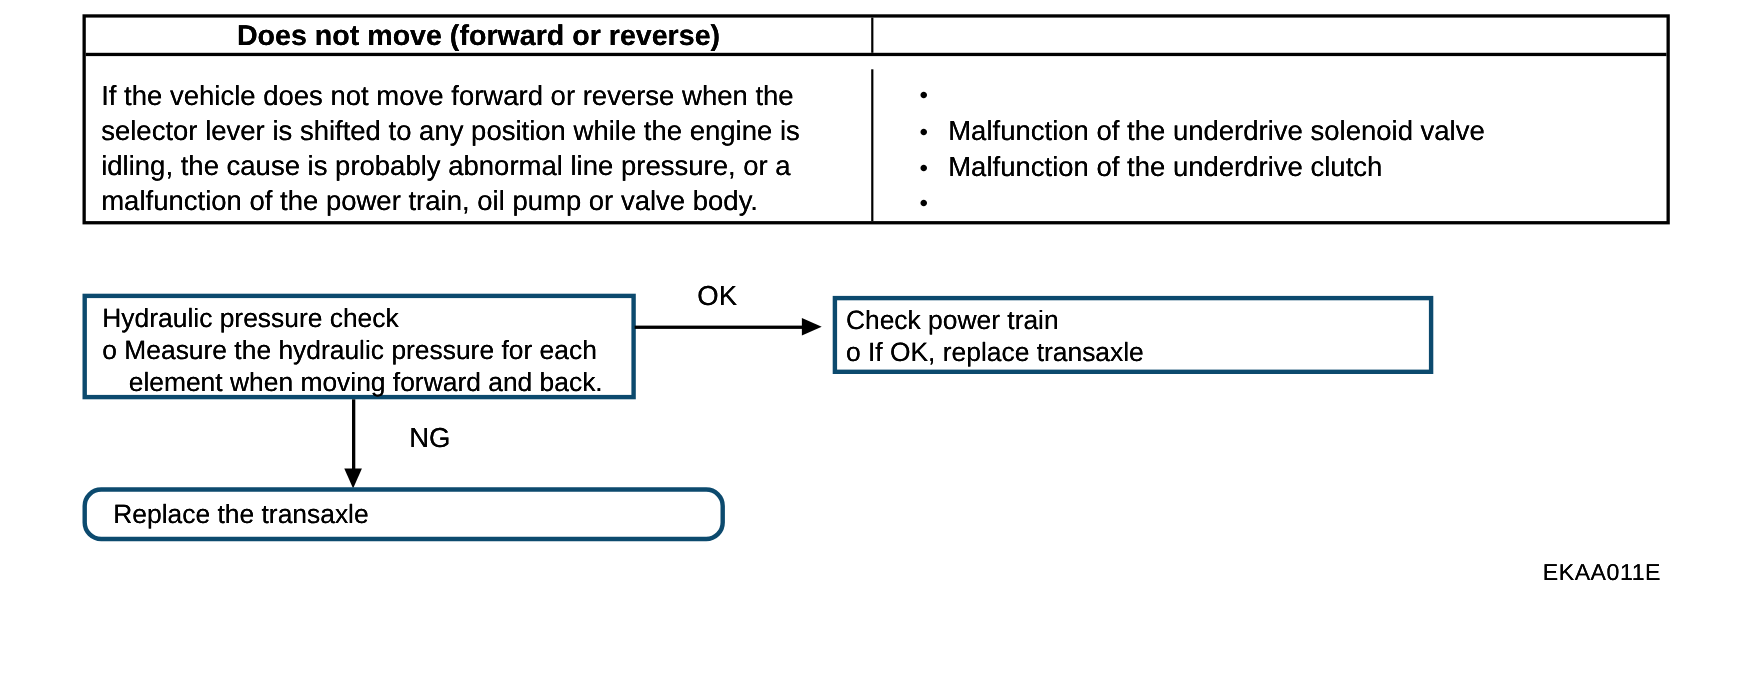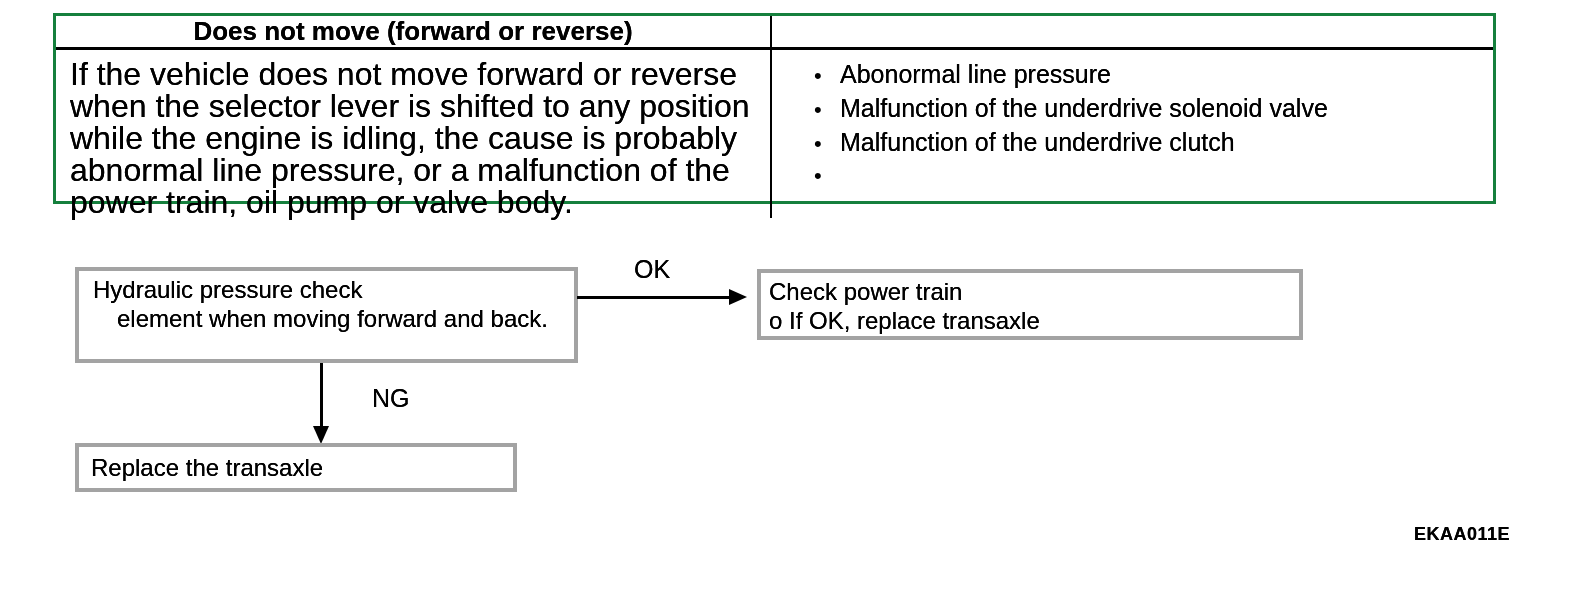--- a/index.html
+++ b/index.html
@@ -9,65 +9,67 @@
     background: #ffffff;
     color: #000000;
     font-family: "Liberation Sans", "DejaVu Sans", sans-serif;
     overflow: hidden;
   }
   .ink { text-shadow: 0 0 0.45px #000; }
 
   
   .sym-table {
     position: absolute;
-    left: 53px; top: 13px;
+    left: 75px; top: 13px;
     width: 1443px; height: 191px;
-    border: 3px solid #15803d;
+    border: 3px solid #000000;
     display: flex; flex-direction: column;
     background: #fff;
+    gap: 12px;
   }
   .t-head { display: flex; height: 47px; border-bottom: 3px solid #000; }
   .t-body { display: flex; flex: 1; }
   .col-left  { width: 716px; border-right: 2px solid #000; }
   .col-right { flex: 1; }
   .h-cell {
     display: flex; align-items: center; justify-content: center;
     font-size: 26px; font-weight: bold;
   }
   .b-cell-left {
     padding: 8px 11px 0 14px;
-    font-size: 32px; line-height: 32px;
+    font-size: 25px; line-height: 32px;
   }
   .b-cell-right { padding: 8px 8px 0 42px; font-size: 25px; line-height: 32px; }
   .cause { display: flex; align-items: baseline; }
   .bullet {
     width: 26px; flex: 0 0 26px;
     font-size: 22px;
   }
 
   
   .fc-box {
     position: absolute;
-    border: 4px solid #a3a3a3;
+    border: 4px solid #0c4a6e;
     background: #fff;
     font-size: 24px;
   }
   #box-hydraulic {
     left: 75px; top: 267px; width: 503px; height: 96px;
     padding: 4px 6px 0 14px; line-height: 29px;
   }
   #box-hydraulic .indent { padding-left: 24px; }
   #box-power {
     left: 757px; top: 269px; width: 546px; height: 71px;
     padding: 4px 4px 0 8px; line-height: 29px;
   }
   #box-replace {
-    left: 75px; top: 443px; width: 442px; height: 49px;
+    left: 75px; top: 443px; width: 584px; height: 49px;
     display: flex; align-items: center;
-    padding-left: 12px;
+    padding-left: 24px;
+    border-radius: 17px;
   }
 
   .arrow-label { position: absolute; font-size: 25px; }
   #ok-label { left: 622px; top: 255px; width: 60px; text-align: center; }
   #ng-label { left: 332px; top: 384px; margin-left: 40px; }
 
   #ok-line {
     position: absolute; left: 577px; top: 296px;
     width: 153px; height: 3px; background: #000;
   }
@@ -86,59 +88,59 @@
     position: absolute; left: 313px; top: 426px;
     width: 0; height: 0;
     border-top: 18px solid #000;
     border-left: 8.5px solid transparent;
     border-right: 8.5px solid transparent;
   }
 
   
   .figure-code {
     position: absolute;
-    right: 74px; top: 524px;
-    font-size: 18px; font-weight: bold; letter-spacing: 0.5px;
+    right: 74px; top: 509px;
+    font-size: 21px; font-weight: normal; letter-spacing: 0.5px;
   }
 </style>
 </head>
 <body>
 
 <div class="page">
 
   <section class="sym-table">
     <div class="t-head">
       <div class="h-cell col-left ink">Does not move (forward or reverse)</div>
     </div>
     <div class="t-body">
       <div class="b-cell-left col-left ink">If the vehicle does not move forward or reverse when the selector lever is shifted to any position while the engine is idling, the cause is probably abnormal line pressure, or a malfunction of the power train, oil pump or valve body.</div>
       <div class="b-cell-right col-right">
         <div class="cause">
           <span class="bullet">•</span>
-          <span class="ink">Abonormal line pressure</span>
         </div>
         <div class="cause">
           <span class="bullet">•</span>
           <span class="ink">Malfunction of the underdrive solenoid valve</span>
         </div>
         <div class="cause">
           <span class="bullet">•</span>
           <span class="ink">Malfunction of the underdrive clutch</span>
         </div>
         <div class="cause">
           <span class="bullet">•</span>
         </div>
       </div>
     </div>
   </section>
 
   <section>
 
     <div class="fc-box" id="box-hydraulic">
       <div class="ink">Hydraulic pressure check</div>
+      <div class="ink">o Measure the hydraulic pressure for each</div>
       <div class="ink indent">element when moving forward and back.</div>
     </div>
 
     <div id="ok-line"></div>
     <div id="ok-head"></div>
     <div class="arrow-label ink" id="ok-label">OK</div>
 
     <div class="fc-box" id="box-power">
       <div class="ink">Check power train</div>
       <div class="ink">o If OK, replace transaxle</div>

